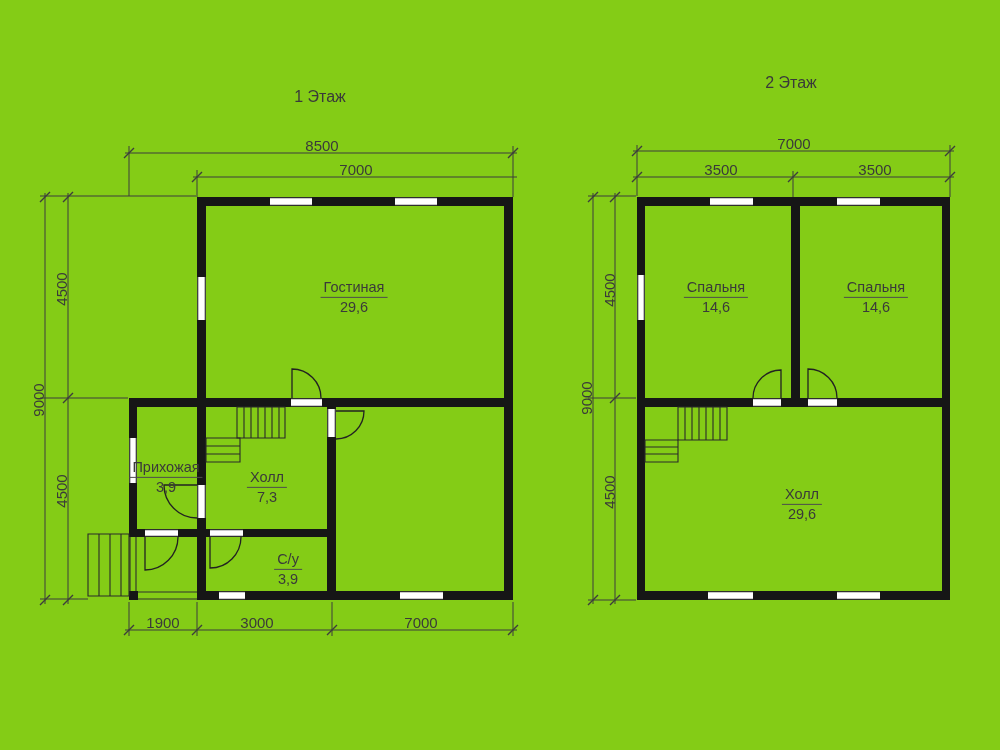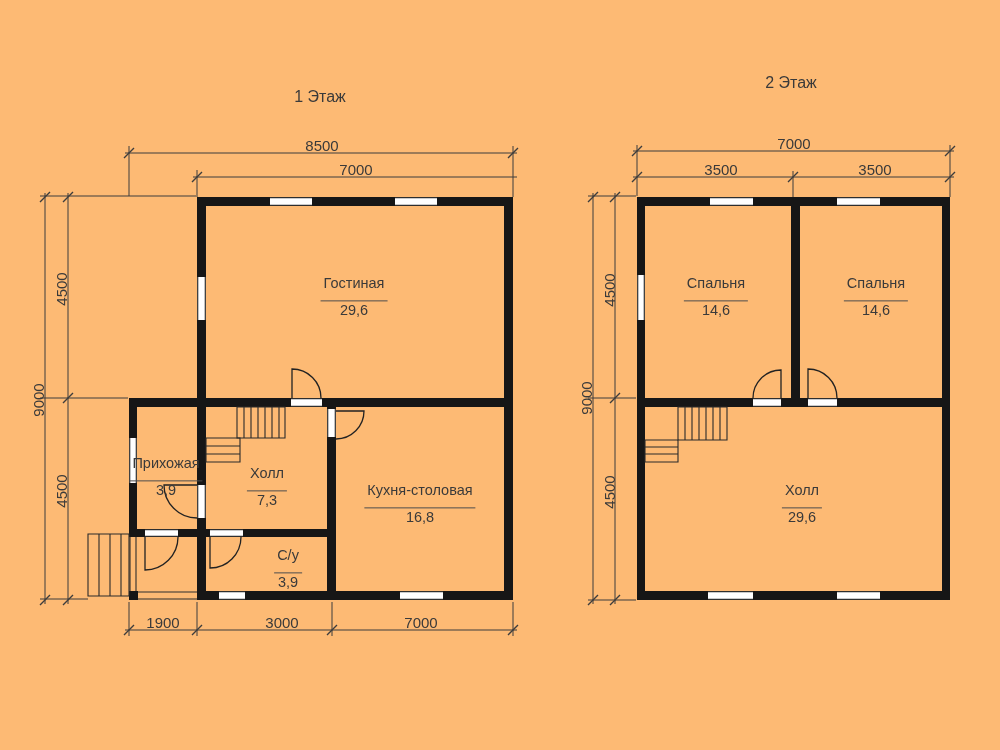--- a/index.html
+++ b/index.html
@@ -1,31 +1,31 @@
 <!DOCTYPE html>
 <html><head>
 <meta charset="utf-8">
 <style>
   html,body{margin:0;padding:0;background:#fff;}
   .stage{
-    position:relative;width:1000px;height:750px;background:#fdba74;
+    position:relative;width:1000px;height:750px;background:#84cc16;
     font-family:"Liberation Sans", sans-serif;overflow:hidden;
   }
   svg.linework{position:absolute;left:0;top:0;}
   .txt{position:absolute;color:#3a3a3a;white-space:nowrap;
        transform:translate(-50%,-50%);}
   .title{font-size:16px;}
   .dim{font-size:15px;}
   .dim.v{transform:translate(-50%,-50%) rotate(-90deg);}
   .room-label{
     position:absolute;display:flex;flex-direction:column;align-items:center;
     transform:translate(-50%,-50%);color:#3a3a3a;font-size:14.5px;line-height:1.25;
     white-space:nowrap;
   }
-  .room-label .nm{border-bottom:1px solid #4d4d4d;padding:0 3px 8px;}
+  .room-label .nm{border-bottom:1px solid #4d4d4d;padding:0 3px 1px;}
 </style>
 </head>
 <body>
 
 <div class="stage">
 
   <svg class="linework" width="1000" height="750" viewBox="0 0 1000 750">
 
     <g stroke="#3d3d3d" stroke-width="1" fill="none">
       <path d="M125,153 H517 M193,177 H517 M45,193 V604 M68,193 V604 M125,630 H517"></path>
@@ -156,21 +156,21 @@
 
   <div class="txt title" style="left:320px;top:97px">1 Этаж</div>
   <div class="txt title" style="left:791px;top:83px">2 Этаж</div>
 
   <div class="txt dim" style="left:322px;top:145px">8500</div>
   <div class="txt dim" style="left:356px;top:169px">7000</div>
   <div class="txt dim v" style="left:38px;top:400px">9000</div>
   <div class="txt dim v" style="left:61px;top:289px">4500</div>
   <div class="txt dim v" style="left:61px;top:491px">4500</div>
   <div class="txt dim" style="left:163px;top:622px">1900</div>
-  <div class="txt dim" style="left:282px;top:622px">3000</div>
+  <div class="txt dim" style="left:257px;top:622px">3000</div>
   <div class="txt dim" style="left:421px;top:622px">7000</div>
 
   <div class="txt dim" style="left:794px;top:143px">7000</div>
   <div class="txt dim" style="left:721px;top:169px">3500</div>
   <div class="txt dim" style="left:875px;top:169px">3500</div>
   <div class="txt dim v" style="left:586px;top:398px">9000</div>
   <div class="txt dim v" style="left:609px;top:290px">4500</div>
   <div class="txt dim v" style="left:609px;top:492px">4500</div>
 
   <div class="room-label" style="left:354px;top:297px">
@@ -178,24 +178,20 @@
     <span class="ar">29,6</span>
   </div>
   <div class="room-label" style="left:166px;top:477px">
     <span class="nm">Прихожая</span>
     <span class="ar">3,9</span>
   </div>
   <div class="room-label" style="left:267px;top:487px">
     <span class="nm">Холл</span>
     <span class="ar">7,3</span>
   </div>
-  <div class="room-label" style="left:420px;top:504px">
-    <span class="nm">Кухня-столовая</span>
-    <span class="ar">16,8</span>
-  </div>
   <div class="room-label" style="left:288px;top:569px">
     <span class="nm">С/у</span>
     <span class="ar">3,9</span>
   </div>
 
   <div class="room-label" style="left:716px;top:297px">
     <span class="nm">Спальня</span>
     <span class="ar">14,6</span>
   </div>
   <div class="room-label" style="left:876px;top:297px">

